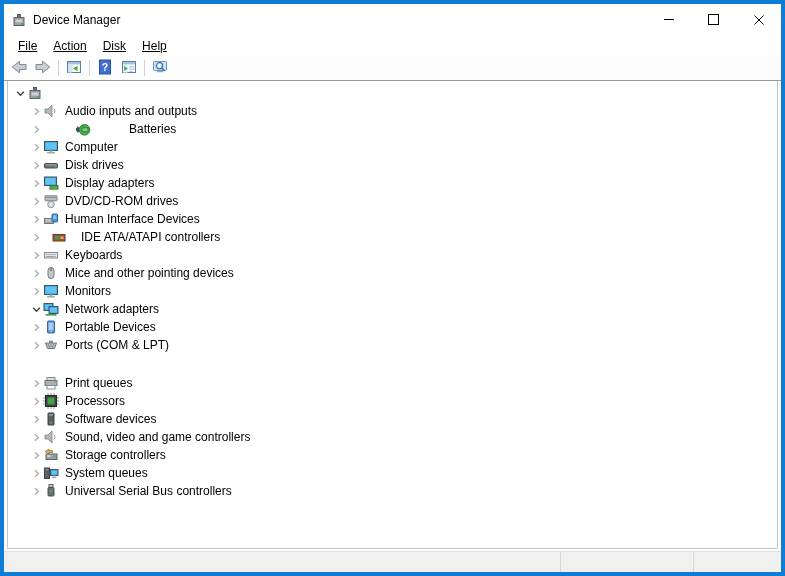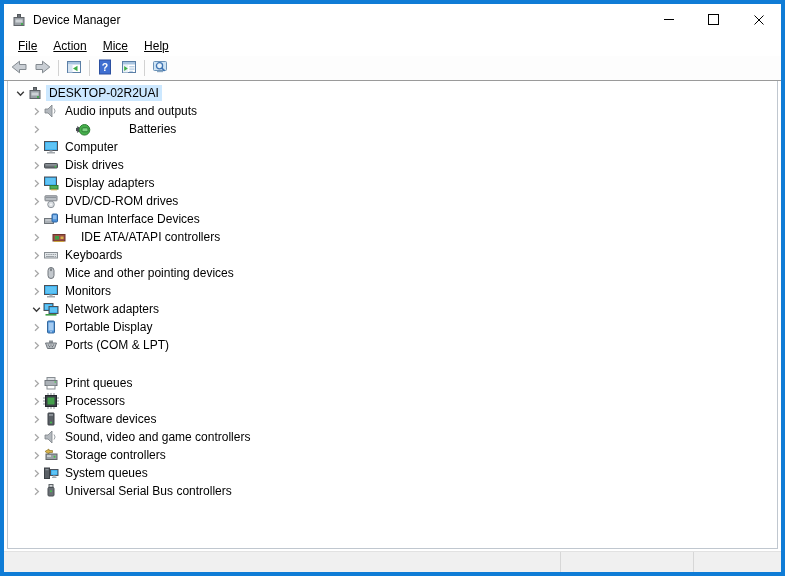--- a/index.html
+++ b/index.html
@@ -60,21 +60,21 @@
       <svg width="10" height="10" viewBox="0 0 10 10">
         <line x1="0.5" y1="0.5" x2="9.5" y2="9.5" stroke="#000" stroke-width="1"></line>
         <line x1="9.5" y1="0.5" x2="0.5" y2="9.5" stroke="#000" stroke-width="1"></line>
       </svg>
     </div>
   </div>
 
   <div class="menubar" id="menubar">
       <div class="menu-item">File</div>
       <div class="menu-item">Action</div>
-      <div class="menu-item">Mice</div>
+      <div class="menu-item">Disk</div>
       <div class="menu-item">Help</div>
     </div>
 
   <div class="toolbar" id="toolbar">
       <div class="tb-btn">
         <span><svg width="16" height="16" viewBox="0 0 16 16">
             <path d="M15 5.5 H8.5 V2.2 L1.2 8 l7.3 5.8 V10.5 H15 Z" fill="#c9ced4" stroke="#82898f"></path>
           </svg></span>
       </div>
       <div class="tb-btn">
@@ -128,21 +128,20 @@
           </svg>
         </span>
         <span class="ticon">
           <svg width="16" height="16" viewBox="0 0 16 16">
             <rect x="6.5" y="2.5" width="3" height="3" fill="#6e7479" stroke="#53585c"></rect>
             <rect x="3" y="5.5" width="10" height="8" fill="#9aa0a6" stroke="#5f6368"></rect>
             <rect x="4.5" y="7.5" width="7" height="3" fill="#cdd2d6"></rect>
             <circle cx="11" cy="12" r="1" fill="#2fae3a"></circle>
           </svg>
         </span>
-        <span class="tlabel">DESKTOP-02R2UAI</span>
       </div>
       <div class="tree-row" style="padding-left: 22px;">
         <span class="chev">
           <svg width="11" height="11" viewBox="0 0 11 11">
             <path d="M4 2.2 L7.4 5.5 L4 8.8" fill="none" stroke="#a9a9a9" stroke-width="1.3"></path>
           </svg>
         </span>
         <span class="ticon">
           <svg width="16" height="16" viewBox="0 0 16 16">
             <path d="M2 6 h3 l4 -4 v12 l-4 -4 h-3 z" fill="#b4b9be" stroke="#7c8186" stroke-width="0.8"></path>
@@ -338,21 +337,21 @@
             <path d="M4 2.2 L7.4 5.5 L4 8.8" fill="none" stroke="#a9a9a9" stroke-width="1.3"></path>
           </svg>
         </span>
         <span class="ticon">
           <svg width="16" height="16" viewBox="0 0 16 16">
             <rect x="4.5" y="2" width="7" height="12" rx="1" fill="#4a90d9" stroke="#34689c"></rect>
             <rect x="5.5" y="3.5" width="5" height="8" fill="#a5cbf0"></rect>
             <circle cx="8" cy="12.7" r="0.7" fill="#dce9f6"></circle>
           </svg>
         </span>
-        <span class="tlabel">Portable Display</span>
+        <span class="tlabel">Portable Devices</span>
       </div>
       <div class="tree-row" style="padding-left: 22px;">
         <span class="chev">
           <svg width="11" height="11" viewBox="0 0 11 11">
             <path d="M4 2.2 L7.4 5.5 L4 8.8" fill="none" stroke="#a9a9a9" stroke-width="1.3"></path>
           </svg>
         </span>
         <span class="ticon">
           <svg width="16" height="16" viewBox="0 0 16 16">
             <rect x="6" y="3.5" width="4" height="2.5" fill="#8d9399"></rect>

